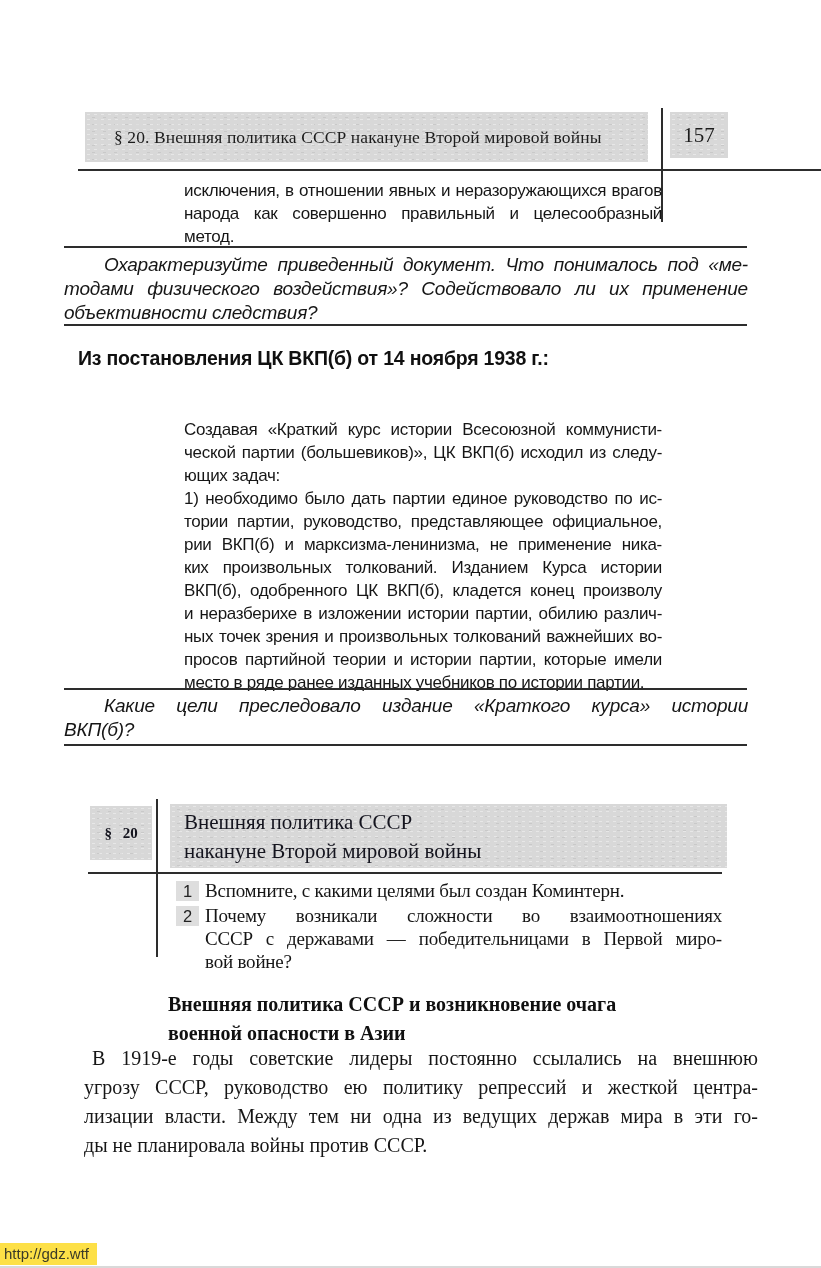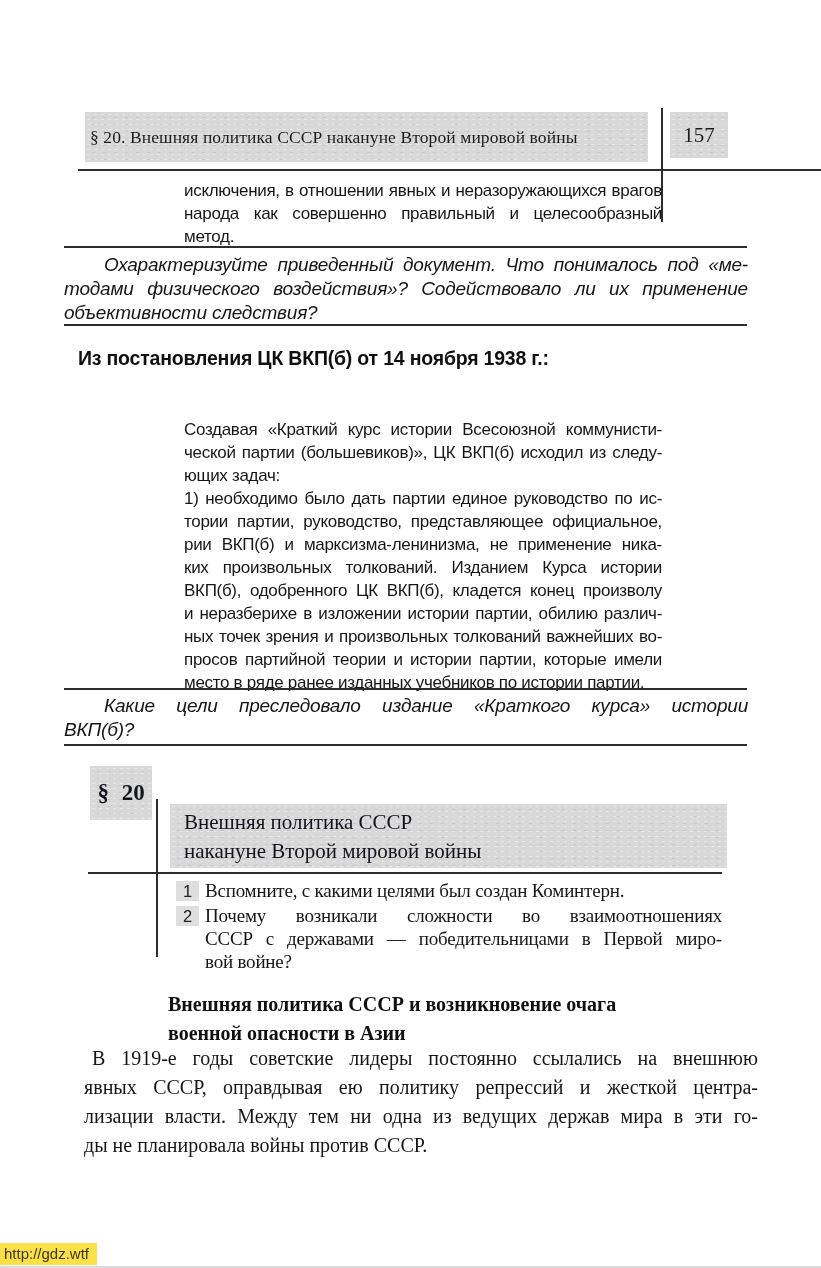--- a/index.html
+++ b/index.html
@@ -14,39 +14,39 @@
       radial-gradient(rgba(0,0,0,.07) 1px, transparent 1.4px);
     background-size:7px 5px, 11px 7px;
     background-position:0 0, 3px 2px;
   }
   .abs{position:absolute;}
   .rule{position:absolute;background:#2d2d2d;height:2px;}
   .vline{position:absolute;background:#2d2d2d;width:2px;}
 
   
   .header-band{left:85px;top:112px;width:563px;height:50px;display:flex;align-items:center;}
-  .header-band .t{font-size:17.5px;padding-left:5px;letter-spacing:.1px;color:#1c1c1c;}
+  .header-band .t{font-size:17.5px;padding-left:29px;letter-spacing:.1px;color:#1c1c1c;}
   .pagenum-box{left:670px;top:112px;width:58px;height:46px;display:flex;align-items:center;justify-content:center;
     font-size:21px;color:#1c1c1c;}
   .excerpt{left:184px;width:478px;font-family:"Liberation Sans", sans-serif;
     font-size:17px;line-height:23px;letter-spacing:-.3px;color:#161616;}
   .jl{text-align:justify;text-align-last:justify;}
   .ll{text-align:left;}
 
   
   .qblock{left:64px;width:684px;font-family:"Liberation Sans", sans-serif;font-style:italic;
     font-size:19px;line-height:24px;letter-spacing:-.2px;color:#161616;}
   .indent40{text-indent:40px;}
 
   .doc-heading{left:78px;top:347px;font-family:"Liberation Sans", sans-serif;font-weight:bold;
     font-size:19.5px;letter-spacing:-.2px;color:#101010;}
 
   
-  .secnum-box{left:90px;top:766px;width:62px;height:54px;display:flex;align-items:center;justify-content:center;
-    font-weight:bold;font-size:23px;word-spacing:7px;color:#14141e;}
+  .secnum-box{left:90px;top:806px;width:62px;height:54px;display:flex;align-items:center;justify-content:center;
+    font-weight:bold;font-size:15px;word-spacing:7px;color:#14141e;}
   .sec-title-band{left:170px;top:804px;width:557px;height:64px;}
   .sec-title-band .inner{padding:4px 0 0 14px;font-weight:normal;font-size:21px;line-height:29px;color:#14141e;}
   .review{position:absolute;}
   .review-badge{position:absolute;width:23px;height:20px;background:#dedede;display:flex;align-items:center;justify-content:center;
     font-family:"Liberation Sans", sans-serif;font-size:16.5px;color:#222;}
   .review-text{position:absolute;font-family:Liberation Serif, serif;font-size:19px;line-height:23px;
     letter-spacing:-.2px;color:#161616;width:517px;}
 
   
   .subheading{left:168px;top:990px;font-weight:bold;font-size:20px;line-height:29px;color:#101010;}
@@ -136,21 +136,21 @@
     </div>
   </div>
 
   <div class="abs subheading">
     <div>Внешняя политика СССР и возникновение очага</div>
     <div>военной опасности в Азии</div>
   </div>
 
   <div class="abs bodypara">
     <div class="jl first">В 1919-е годы советские лидеры постоянно ссылались на внешнюю</div>
-    <div class="jl">явных СССР, оправдывая ею политику репрессий и жесткой центра-</div>
+    <div class="jl">угрозу СССР, руководство ею политику репрессий и жесткой центра-</div>
     <div class="jl">лизации власти. Между тем ни одна из ведущих держав мира в эти го-</div>
     <div class="ll">ды не планировала войны против СССР.</div>
   </div>
 
   <a href="#" class="abs watermark">http://gdz.wtf</a>
 
   <div class="bottom-edge"></div>
 </div>
 
 </body></html>

